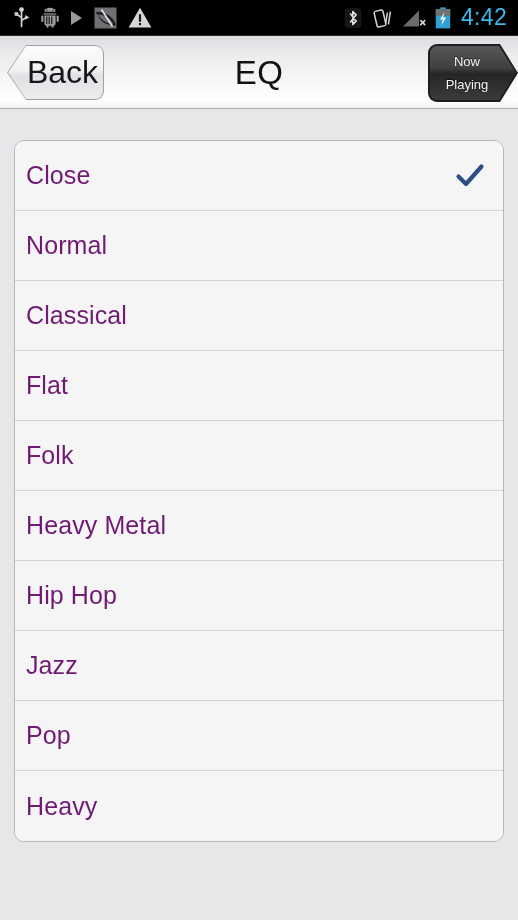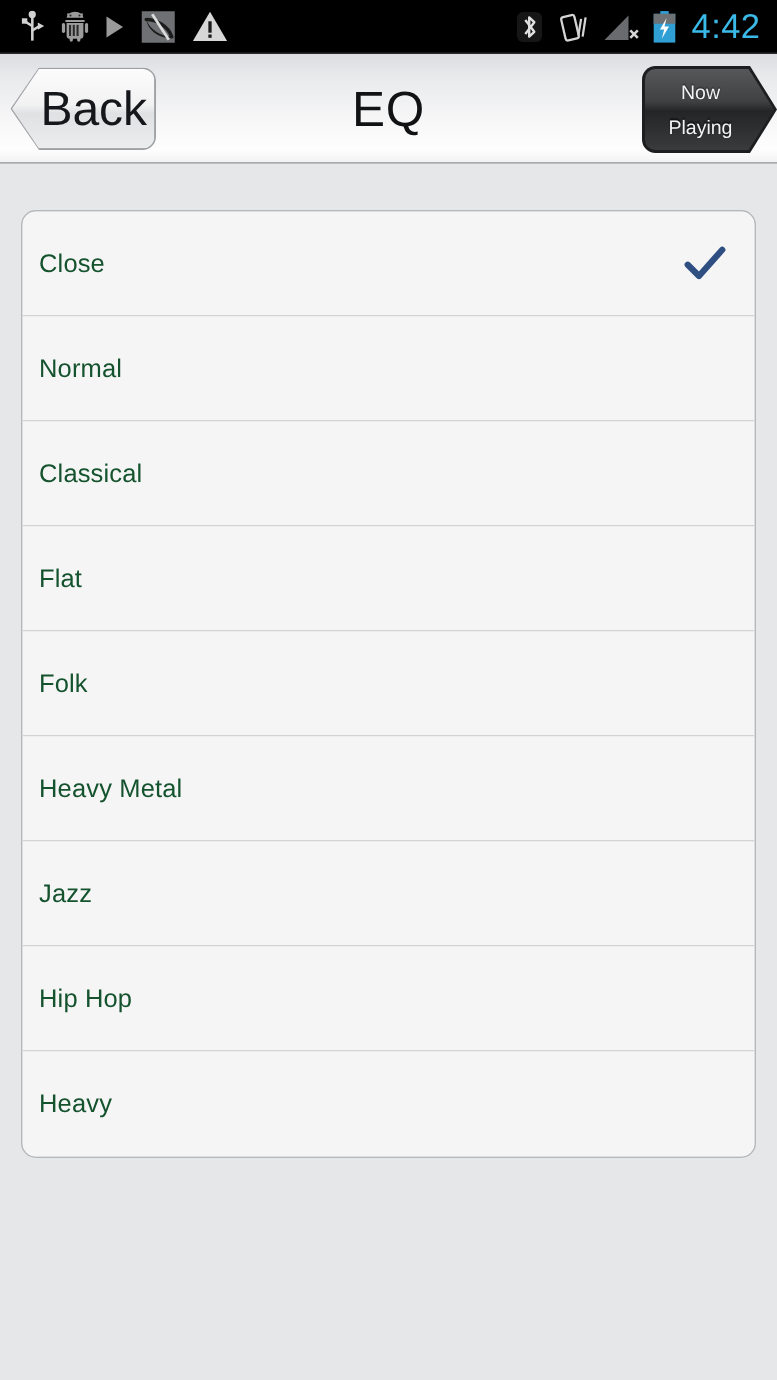--- a/index.html
+++ b/index.html
@@ -172,22 +172,22 @@
     height: 70px;
     display: flex;
     align-items: center;
     padding: 0 18px 0 11px;
     background: #f5f5f6;
     border-bottom: 1px solid #d2d3d5;
     cursor: pointer;
   }
   .eq-row:last-child { border-bottom: none; }
   .eq-row-label {
-    font-size: 17px;
-    color: #14532d;
+    font-size: 25px;
+    color: #701a75;
     flex: 1;
     letter-spacing: 0.1px;
   }
   .eq-check {
     width: 30px;
     height: 30px;
     flex: 0 0 auto;
     display: none;
   }
   .eq-row.selected .eq-check { display: block; }
@@ -339,23 +339,26 @@
       <div class="eq-row">
         <span class="eq-row-label">Flat</span>
       </div>
       <div class="eq-row">
         <span class="eq-row-label">Folk</span>
       </div>
       <div class="eq-row">
         <span class="eq-row-label">Heavy Metal</span>
       </div>
       <div class="eq-row">
+        <span class="eq-row-label">Hip Hop</span>
+      </div>
+      <div class="eq-row">
         <span class="eq-row-label">Jazz</span>
       </div>
       <div class="eq-row">
-        <span class="eq-row-label">Hip Hop</span>
+        <span class="eq-row-label">Pop</span>
       </div>
       <div class="eq-row">
         <span class="eq-row-label">Heavy</span>
       </div>
     </div>
 
 </div>
 
 </body></html>

